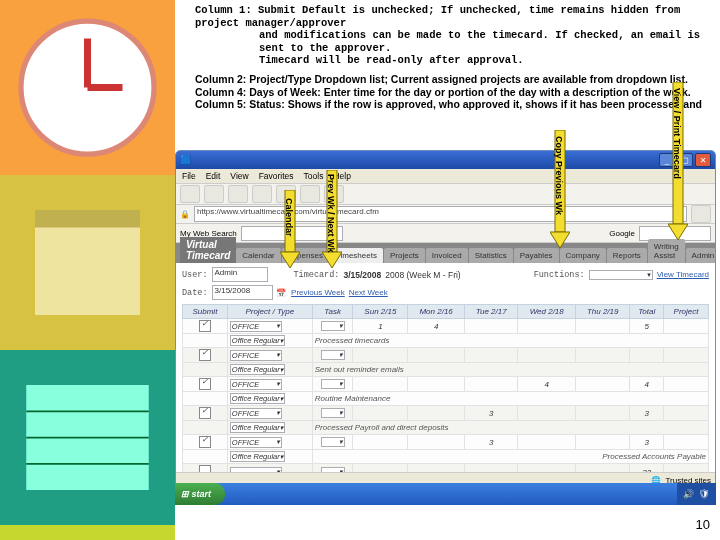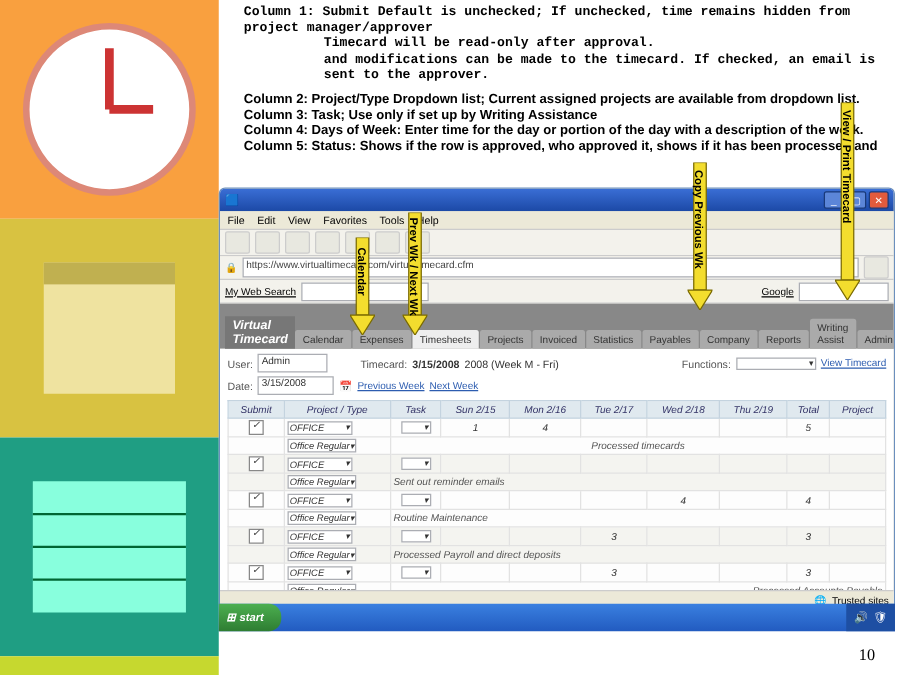--- a/index.html
+++ b/index.html
@@ -17,47 +17,47 @@
   .browser { position: absolute; left: 175px; top: 150px; right: 4px; bottom: 52px; border: 1px solid #6b8fbd; border-radius: 5px 5px 0 0; overflow: hidden; font-size: 8px; background: #ece9d8; }
   .titlebar { height: 18px; background: linear-gradient(#3a6ed5, #1c49a6); color: white; font-size: 9px; display: flex; align-items: center; padding: 0 4px; }
   .titlebar .winbtns { margin-left: auto; display: flex; gap: 2px; }
   .titlebar .winbtn { width: 14px; height: 12px; background: #5c86d8; border: 1px solid #1a3a7a; border-radius: 2px; display:flex; align-items:center; justify-content:center; font-size:8px;}
   .titlebar .winbtn.close { background: #e25b3d; }
   .menubar { height: 14px; background: #ece9d8; font-size: 8.5px; display: flex; align-items: center; gap: 10px; padding: 0 6px; border-bottom: 1px solid #ccc;}
   .toolbar1 { height: 20px; background: #f3f2ec; display: flex; align-items: center; gap: 4px; padding: 0 4px; border-bottom:1px solid #ccc;}
   .tbtn { width: 18px; height: 16px; background: #e8e8e0; border-radius: 2px; border:1px solid #ccc;}
   .addressbar { height: 18px; background: #f3f2ec; display: flex; align-items: center; padding: 0 4px; gap:4px; border-bottom:1px solid #ccc;}
   .addressbar .url { flex: 1; background: white; border: 1px solid #abadb3; height: 14px; font-size: 8px; padding: 0 2px; overflow:hidden; white-space:nowrap; color:#444;}
-  .searchrow { height: 18px; background: #f3f2ec; display: flex; align-items: center; padding: 0 4px; gap:4px; font-size:8px; border-bottom:1px solid #ccc;text-decoration:underline;}
+  .searchrow { height: 18px; background: #f3f2ec; display: flex; align-items: center; padding: 0 4px; gap:4px; font-size:8px; border-bottom:1px solid #ccc;}
   .searchrow .sinput { width: 100px; background:white; border:1px solid #abadb3; height:13px;}
-  .tabs { height: 36px; background: #888; display: flex; align-items: flex-end; padding: 0 0 0 4px; }
+  .tabs { height: 20px; background: #888; display: flex; align-items: flex-end; padding: 0 0 0 4px; }
   .logo { background:#777; color:white; font-size:10px; font-weight:bold; padding:2px 6px; font-style:italic;}
   .tab { background:#aaa; color:#333; font-size:8px; padding:3px 6px; margin-right:1px; border-radius:2px 2px 0 0;}
   .tab.active { background:#eee; }
   .innerbody { background: white; padding: 4px 6px; font-size: 8.5px; color:#333;}
   .row { display: flex; align-items: center; gap: 4px; margin-bottom: 3px; }
-  .row label { color:#555;}
+  .row label { color:#555;font-family:Liberation Mono, monospace;}
   .fld { background:white; border:1px solid #abadb3; height:13px; padding: 0 2px; font-size:8px;}
   .link { color: #2d5db0; text-decoration: underline; cursor: pointer; font-size:8px;}
   .tablewrap { margin-top: 4px; }
   table.tc { width: 100%; border-collapse: collapse; font-size: 8px; font-style: italic; }
   table.tc th { background: #e0e9ef; border: 1px solid #c4d3df; padding: 2px 3px; font-weight: normal; color:#336; text-align:center;}
   table.tc td { border: 1px solid #e2e2e2; padding: 1px 2px; background: #fdfdfd; text-align:center;}
   table.tc tr.alt td { background:#f4f4f0;}
   .cb { width:10px; height:10px; border:1px solid #888; display:inline-block; background:white;}
   .cb.checked::after { content:"✓"; font-size:8px; position:relative; top:-2px;}
   .dd { display:inline-flex; align-items:center; border:1px solid #abadb3; background:white; font-size:7.5px; padding:0 1px; min-width:48px;}
   .dd::after { content:"▾"; margin-left:auto; font-size:7px;}
   .statusbar { position:absolute; bottom:0; left:0; right:0; height:14px; background:#ece9d8; border-top:1px solid #ccc; display:flex; align-items:center; font-size:8px; padding:0 4px; justify-content:flex-end; gap:4px;}
 
   .taskbar { position: absolute; left: 175px; right: 4px; bottom: 35px; height: 22px; background: linear-gradient(#3a80e0, #225bc0); display: flex; align-items: center; font-size: 9px; color: white; }
   .startbtn { background: linear-gradient(#4caf50, #2e7d32); height: 100%; padding: 0 14px 0 6px; border-radius: 0 10px 10px 0; font-style: italic; font-weight: bold; display:flex; align-items:center; gap:3px;}
   .tray { margin-left:auto; background:#1e4fa3; height:100%; padding:0 6px; display:flex; align-items:center; gap:4px;}
   
-  .pagenum2 { position:absolute; right: 20px; bottom: 8px; color:#000; font-size:13px;font-family:Liberation Serif, serif;}
+  .pagenum2 { position:absolute; right: 10px; bottom: 8px; color:#000; font-size:13px;}
   .arrowsvg { position:absolute; }
   .vlabel { position: absolute; font-size: 9px; font-weight: bold; writing-mode: vertical-rl; text-orientation: mixed; color:#000;}
 </style>
 </head>
 <body>
 <div class="slide">
 
 <div class="sidebar">
   <div class="thumb" style="background:#f9a03f;">
         <svg viewBox="0 0 100 100">
@@ -85,26 +85,25 @@
           <rect x="20" y="15" width="55" height="70" fill="#efe" transform="rotate(6 50 50)"></rect>
           <rect x="24" y="18" width="55" height="70" fill="#dfd" transform="rotate(-4 50 50)"></rect>
         </svg>
       </div>
 
 </div>
 
 <div class="content">
   <div class="instructions">
     <div class="line"><b>Column 1: Submit  Default is unchecked; If unchecked, time remains hidden from project manager/approver</b></div>
+    <div class="line indent"><b>and modifications can be made to the timecard. If checked, an email is sent to the approver.</b></div>
     <div class="line indent"><b>Timecard will be read-only after approval.</b></div>
-    <div class="line indent"><b>and modifications can be made to the timecard. If checked, an email is sent to the approver.</b></div>
   </div>
   <div class="block2">
     <div class="line"><b>Column 2: Project/Type  Dropdown list; Current assigned projects are available from dropdown list.</b></div>
-    <div class="line"><b>Column 3: Task; Use only if set up by Writing Assistance</b></div>
     <div class="line"><b>Column 4: Days of Week: Enter time for the day or portion of the day with a description of the work.</b></div>
     <div class="line"><b>Column 5: Status: Shows if the row is approved, who approved it, shows if it has been processed and</b></div>
   </div>
 </div>
 
 <div class="browser">
   <div class="titlebar">
     <span>🟦</span>&nbsp;
     <div class="winbtns">
       <div class="winbtn">_</div>
@@ -199,21 +198,21 @@
                 <td>4</td>
                 <td></td>
                 <td></td>
                 <td></td>
                 <td>5</td>
                 <td></td>
               </tr>
               <tr>
                 <td></td>
                 <td style="text-align: left;"><span class="dd">Office Regular</span></td>
-                <td colspan="8" style="text-align: center; color: rgb(85, 85, 85); margin-top: 10px;">Processed timecards</td>
+                <td colspan="8" style="text-align: left; color: rgb(85, 85, 85); margin-top: 10px;">Processed timecards</td>
               </tr>
               <tr class="alt">
                 <td><span class="cb checked"></span></td>
                 <td style="text-align: left;"><span class="dd">OFFICE</span></td>
                 <td><span class="dd" style="min-width:20px"></span></td>
                 <td></td>
                 <td></td>
                 <td></td>
                 <td></td>
                 <td></td>

